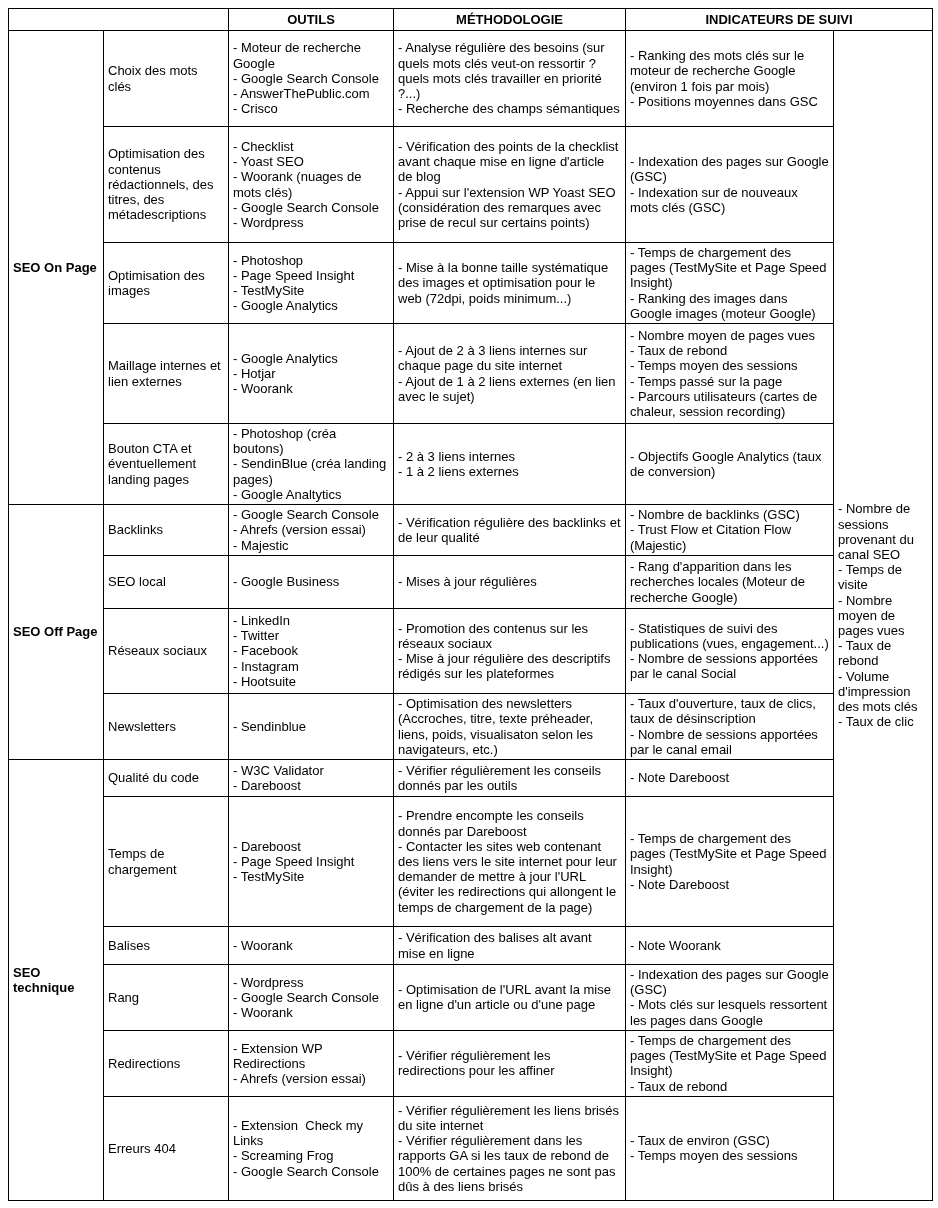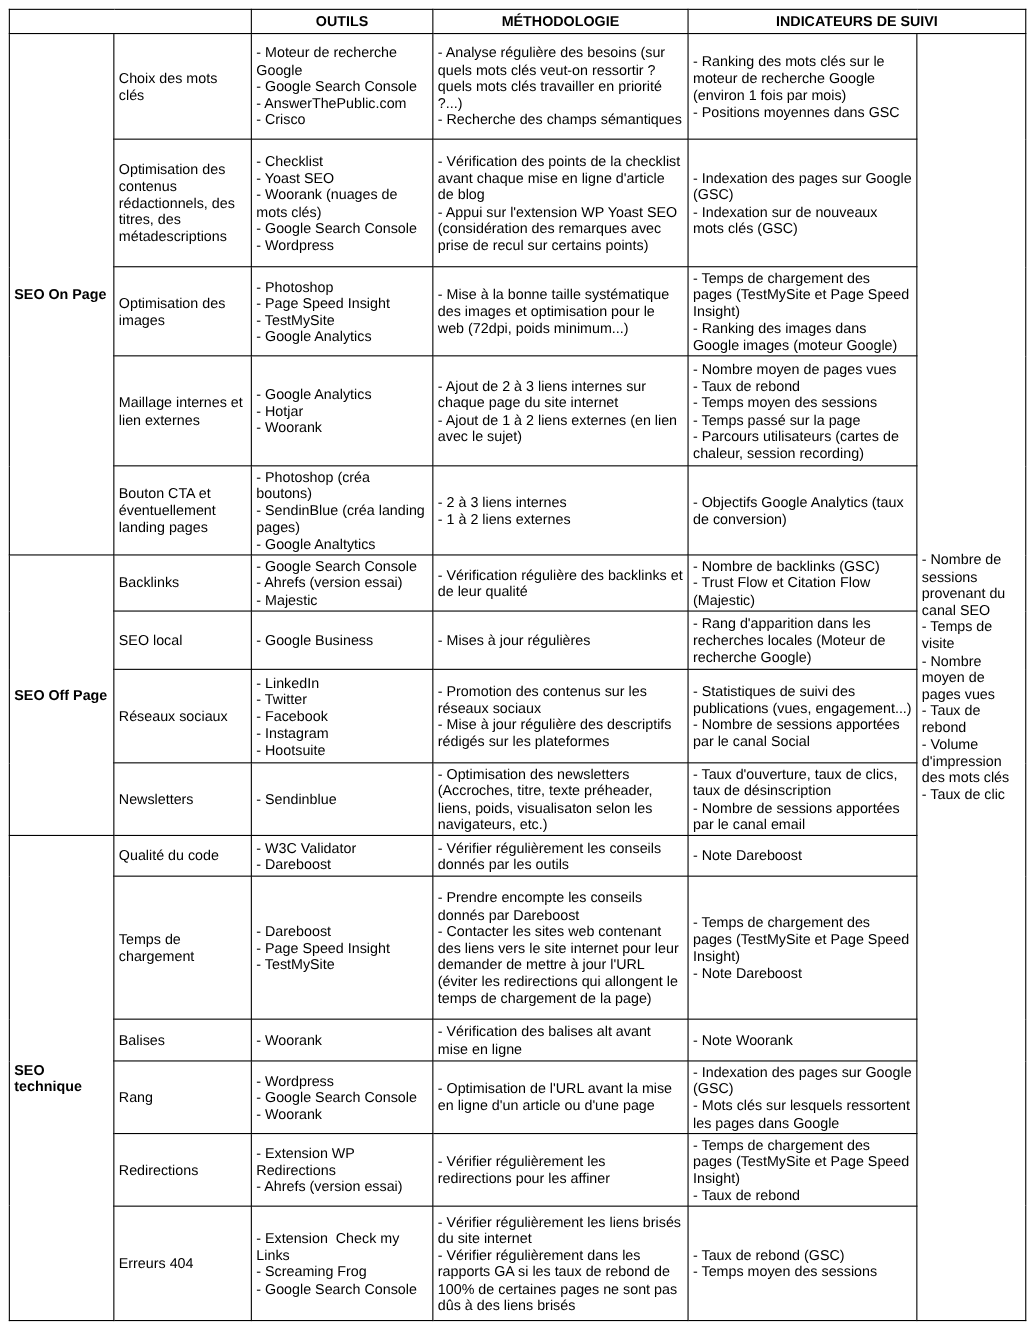--- a/index.html
+++ b/index.html
@@ -361,18 +361,18 @@
     <td>
           <div class="cell-text">- Extension  Check my Links
 - Screaming Frog
 - Google Search Console</div>
         </td>
     <td>
           <div class="cell-text">- Vérifier régulièrement les liens brisés du site internet
 - Vérifier régulièrement dans les rapports GA si les taux de rebond de 100% de certaines pages ne sont pas dûs à des liens brisés</div>
         </td>
     <td>
-          <div class="cell-text">- Taux de rebond (GSC)
+          <div class="cell-text">- Taux de environ (GSC)
 - Temps moyen des sessions</div>
         </td>
   </tr>
 </tbody>
   </table>
 
 </body></html>

